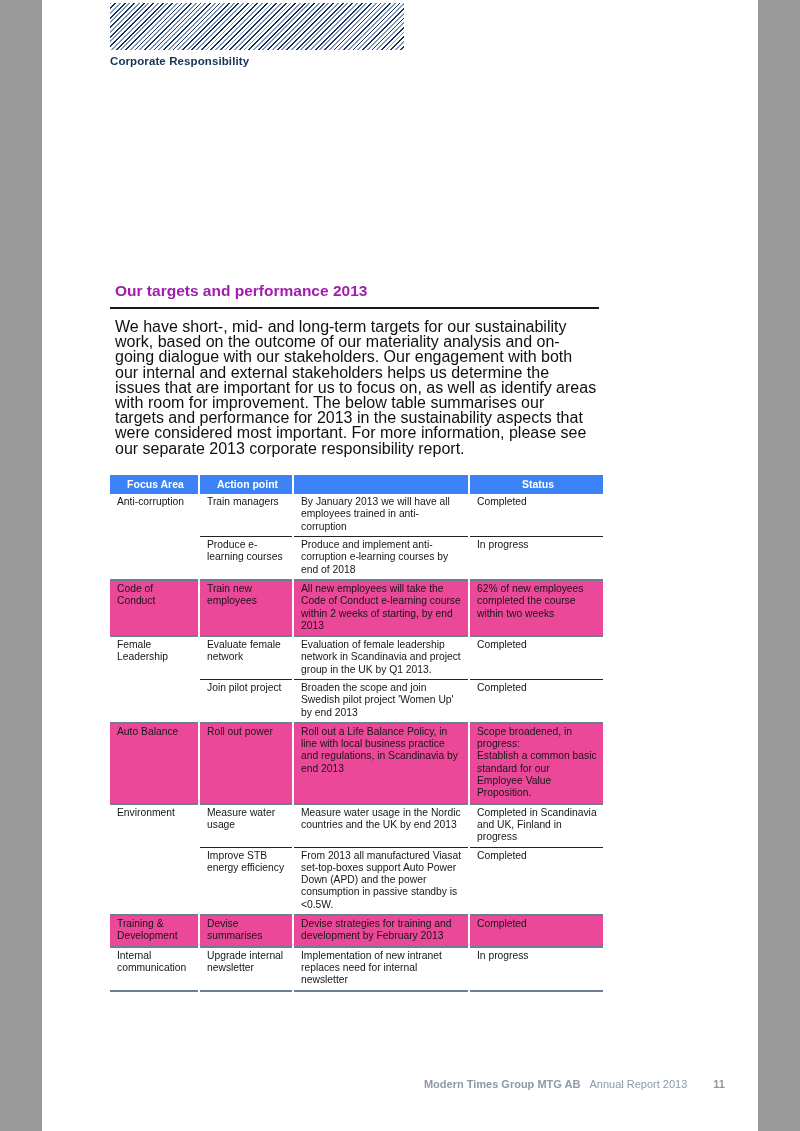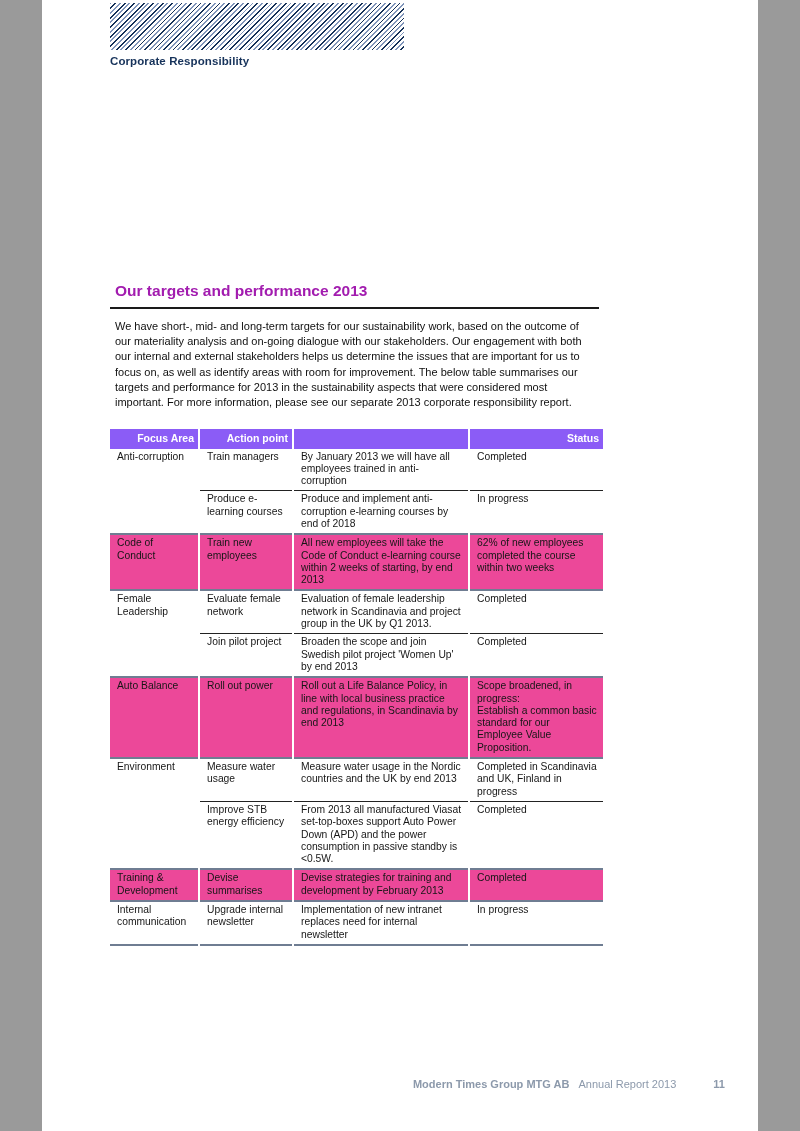--- a/index.html
+++ b/index.html
@@ -36,45 +36,45 @@
     margin: 1px 0 0 5px;
     color: #a21caf;
     font-size: 15.5px;
     line-height: 18px;
     font-weight: bold;
   }
   .title-rule { height: 2px; background: #1a1a1a; margin-top: 7px; }
   p.intro {
     margin: 10px 0 12px 5px;
     width: 482px;
-    font-size: 11px;
+    font-size: 16px;
     line-height: 15.2px;
     color: #101010;
   }
 
   
   table.targets {
     border-collapse: separate;
     border-spacing: 2px 0;
     table-layout: fixed;
     width: 497px;
     margin: 19px 0 0 -2px;
     font-size: 10.3px;
     line-height: 12.3px;
   }
   col.c1 { width: 88px; }
   col.c2 { width: 92px; }
   col.c3 { width: 174px; }
   col.c4 { width: 133px; }
   th {
-    background: #8b5cf6;
+    background: #3b82f6;
     color: #ffffff;
     font-weight: bold;
     font-size: 10.5px;
-    text-align: right;
+    text-align: center;
     padding: 3px 4px 4px 7px;
   }
   td {
     vertical-align: top;
     padding: 2px 5px 3px 7px;
     color: #161616;
   }
   tr.shaded td { background: #ec4899; }
   tbody tr.group-start td { border-top: 2px solid #6f7d92; }
   tbody tr.first-group td { border-top: none; }
@@ -86,21 +86,21 @@
   .footer {
     position: absolute;
     right: 33px;
     top: 1078px;
     font-size: 11px;
     color: #8c99ab;
     white-space: nowrap;
   }
   .footer .company { font-weight: bold; }
   .footer .report { margin-left: 6px; }
-  .footer .pageno { font-weight: bold; margin-left: 34px; }
+  .footer .pageno { font-weight: bold; margin-left: 23px; }
 </style>
 </head>
 <body>
 
 <div class="page">
 
   <header class="brand">
     <div class="stripes"></div>
     <div class="section-label">Corporate Responsibility</div>
   </header>

